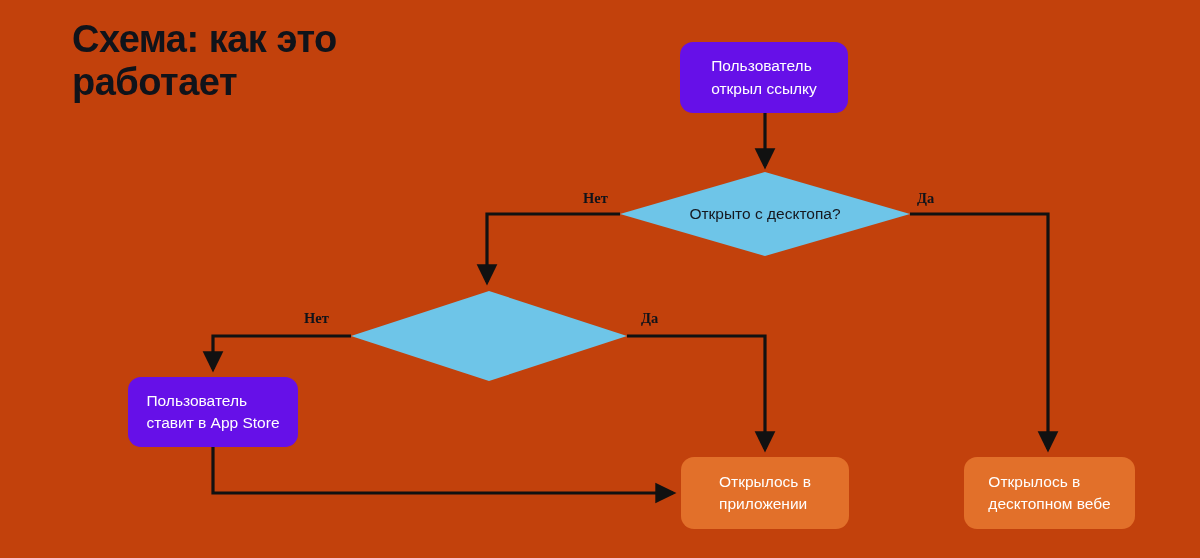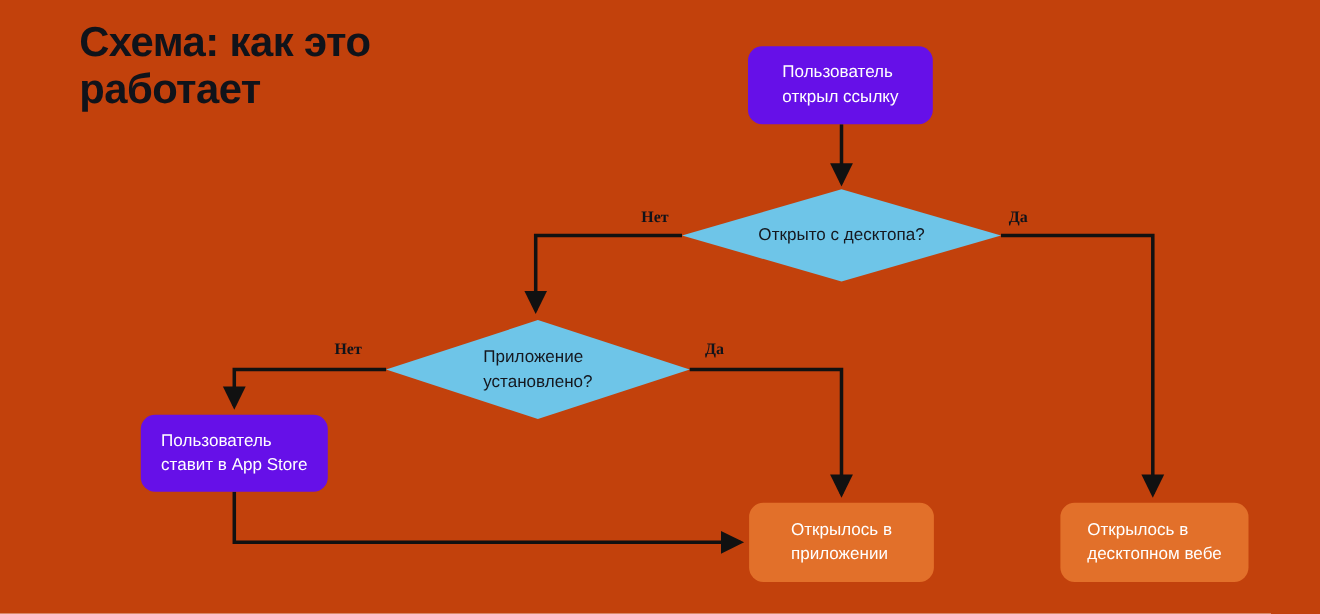--- a/index.html
+++ b/index.html
@@ -117,24 +117,20 @@
 
   <div class="node-label box-label" style="left:680px; top:42px; width:168px; height:71px;">
     <span>Пользователь
 открыл ссылку</span>
   </div>
 
   <div class="node-label diamond-label" style="left:620px; top:188px; width:290px; height:52px;">
     <span>Открыто с десктопа?</span>
   </div>
 
-  <div class="node-label diamond-label" style="left:351px; top:305px; width:276px; height:62px;">
-    <span>Приложение
-установлено?</span>
-  </div>
 
   <div class="node-label box-label" style="left:128px; top:377px; width:170px; height:70px;">
     <span>Пользователь
 ставит в App Store</span>
   </div>
 
   <div class="node-label box-label" style="left:681px; top:457px; width:168px; height:72px;">
     <span>Открылось в
 приложении</span>
   </div>

